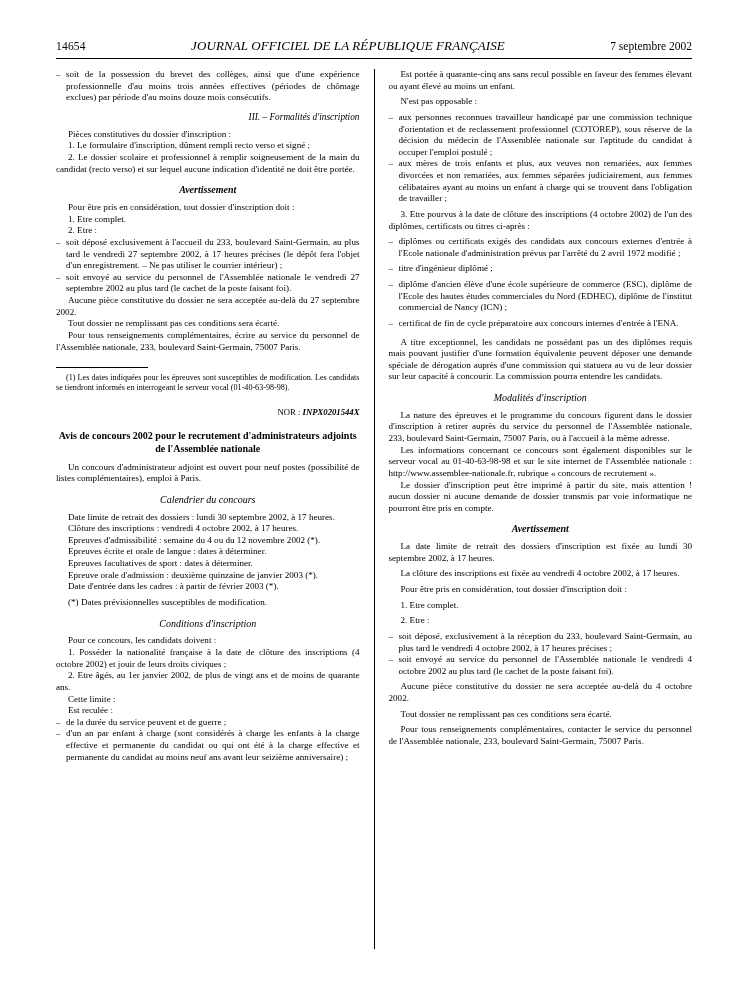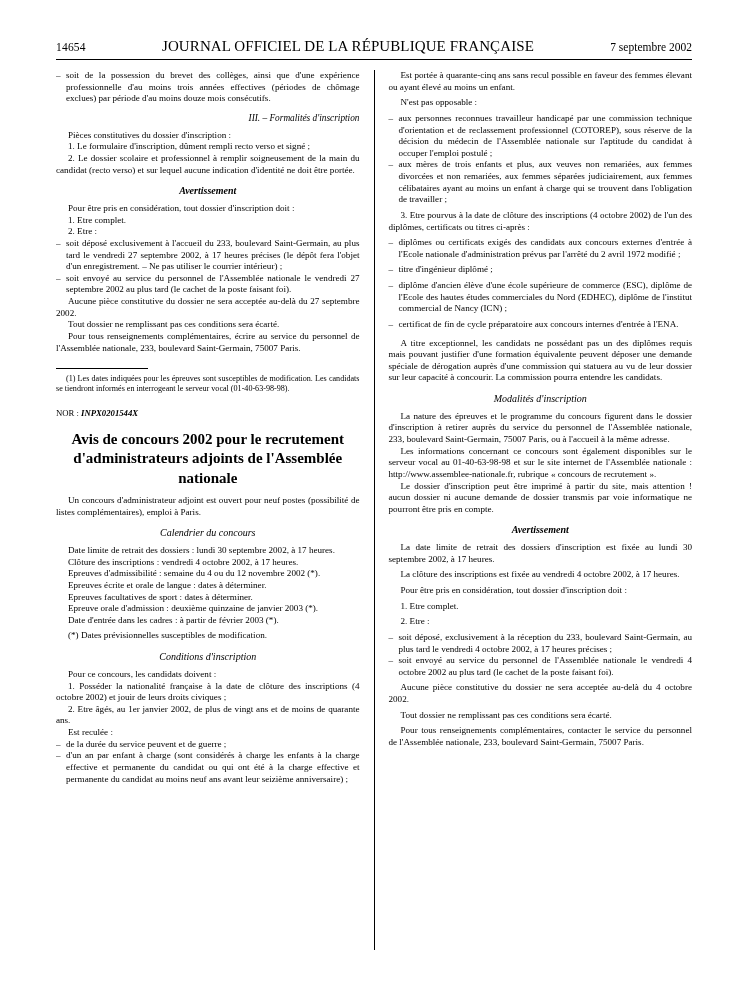--- a/index.html
+++ b/index.html
@@ -27,24 +27,25 @@
     align-items: baseline;
     justify-content: space-between;
     font-size: 11.5px;
     margin-bottom: 2px;
   }
   .header .page-num {
     font-size: 11.5px;
     letter-spacing: 0.2px;
   }
   .header .journal-title {
-    font-size: 15px;
+    font-size: 13px;
     letter-spacing: 0.1px;
     text-align: center;
     flex: 1;
+    font-style: italic;
   }
   .header .issue-date {
     font-size: 11.5px;
     text-align: right;
   }
   .header-rule {
     border: 0;
     border-top: 1px solid #000;
     margin: 4px 0 10px 0;
   }
@@ -104,31 +105,31 @@
     width: 92px;
     margin: 14px 0 5px 0;
   }
   .footnote {
     font-size: 8.1px;
     line-height: 1.25;
     text-align: justify;
     text-indent: 10px;
   }
   .nor {
-    text-align: left;
+    text-align: right;
     text-indent: 0;
     font-size: 8.7px;
     margin: 14px 0 10px 0;
   }
   .nor .ital { font-style: italic; }
   .decree-title {
     text-align: center;
     font-weight: bold;
     text-indent: 0;
-    font-size: 15px;
+    font-size: 10px;
     line-height: 1.3;
     margin-bottom: 7px;
   }
 </style>
 </head>
 <body>
 
 <div class="page">
 
   <div class="header">
@@ -184,20 +185,21 @@
       <p>Date d'entrée dans les cadres : à partir de février 2003 (*).</p>
 
       <div class="gap-sm"></div>
       <p>(*) Dates prévisionnelles susceptibles de modification.</p>
 
       <p class="subhead">Conditions d'inscription</p>
 
       <p>Pour ce concours, les candidats doivent :</p>
       <p>1. Posséder la nationalité française à la date de clôture des inscriptions (4 octobre 2002) et jouir de leurs droits civiques ;</p>
       <p>2. Etre âgés, au 1er janvier 2002, de plus de vingt ans et de moins de quarante ans.</p>
+      <p>Cette limite :</p>
       <p>Est reculée :</p>
       <p class="dash">de la durée du service peuvent et de guerre ;</p>
       <p class="dash">d'un an par enfant à charge (sont considérés à charge les enfants à la charge effective et permanente du candidat ou qui ont été à la charge effective et permanente du candidat au moins neuf ans avant leur seizième anniversaire) ;</p>
 
     </div>
 
     <div class="col-divider"></div>
 
     <div class="col">
 

